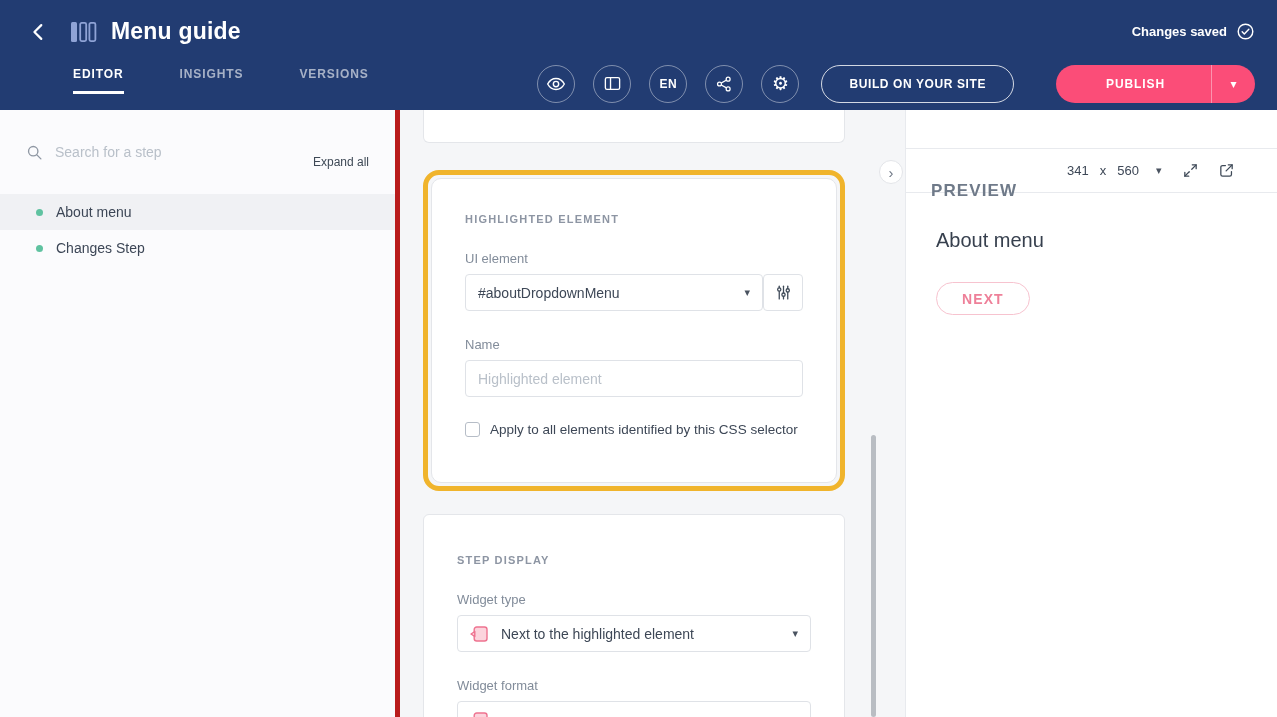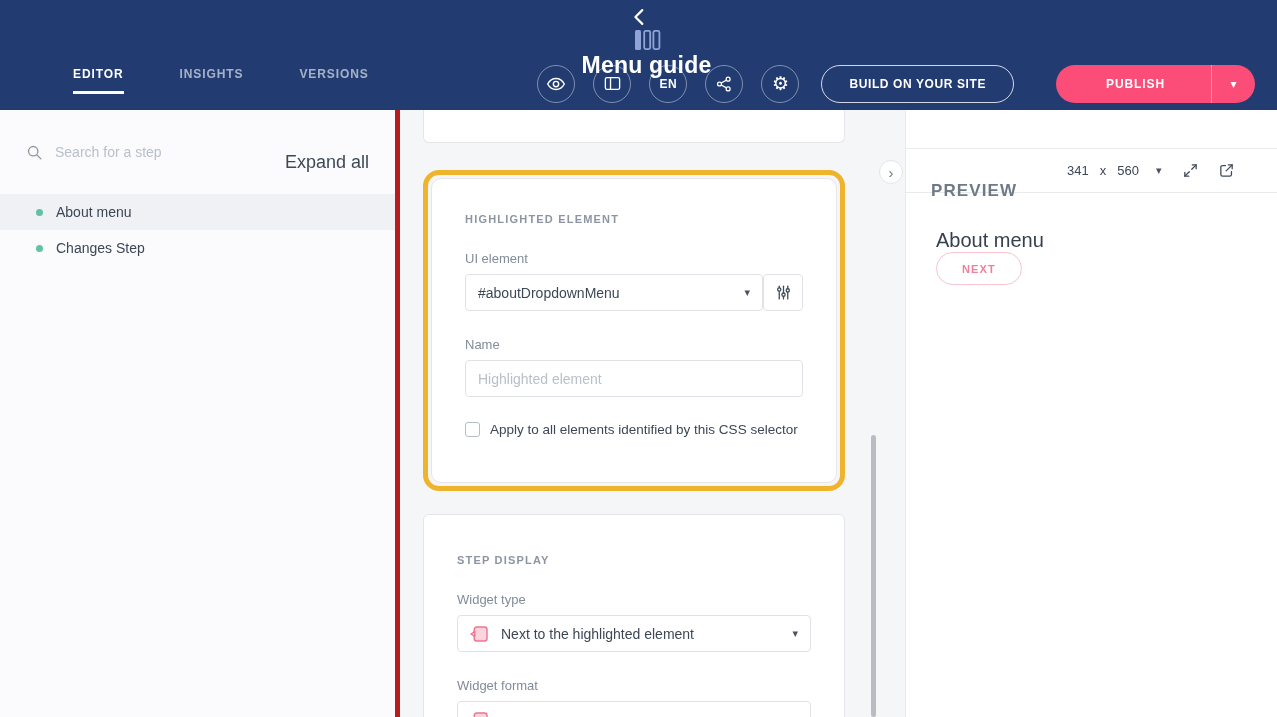--- a/index.html
+++ b/index.html
@@ -4,21 +4,21 @@
 <style>
   * { margin:0; padding:0; box-sizing:border-box; }
   html,body { width:1277px; height:717px; }
   body { font-family:"Liberation Sans", sans-serif; background:#f5f6f8; overflow:hidden; }
   button, input { font-family:inherit; }
 
   .app { width:1277px; height:717px; position:relative; overflow:hidden; }
 
   
   .header { height:110px; background:#223c72; color:#fff; }
-  .header-top { display:flex; align-items:center; height:57px; padding:6px 22px 0 24px;flex-direction:column; }
+  .header-top { display:flex; align-items:center; height:57px; padding:6px 22px 0 24px; }
   .back-btn { width:30px; height:30px; background:none; border:none; cursor:pointer;
               display:flex; align-items:center; justify-content:center; }
   .logo { margin-left:16px; display:flex; align-items:center; }
   .app-title { margin-left:14px; font-size:23px; font-weight:700; letter-spacing:0.2px; }
   .changes { margin-left:auto; display:flex; align-items:center; gap:9px;
              font-size:13px; font-weight:700; }
 
   .header-bottom { display:flex; height:53px; padding:0 22px 0 73px; }
   .tabs { display:flex; gap:56px; align-self:stretch; align-items:flex-start; padding-top:10px; }
   .tab { font-size:12px; font-weight:700; letter-spacing:0.9px; color:rgba(255,255,255,0.6);
@@ -42,21 +42,21 @@
 
   
   .page-body { display:flex; height:607px; position:relative; }
 
   
   .sidebar { width:400px; background:#fbfbfd; border-right:5px solid #b91c1c; }
   .search-row { display:flex; align-items:center; padding:0 26px; height:40px; margin-top:22px; }
   .search-input { border:none; background:transparent; font-size:14px; color:#3c4858;
                   margin-left:12px; flex:1; outline:none; min-width:0; }
   .search-input::placeholder { color:#b9c0c9; }
-  .expand-all { font-size:18px; color:#3e4956; cursor:pointer; white-space:nowrap;margin-top:20px; }
+  .expand-all { font-size:12px; color:#3e4956; cursor:pointer; white-space:nowrap;margin-top:20px; }
   .step-list { margin-top:22px; list-style:none; }
   .step-item { display:flex; align-items:center; height:36px; padding-left:36px;
                font-size:14px; color:#3c4656; cursor:pointer; }
   .step-item.selected { background:#f0f1f4; }
   .step-dot { width:7px; height:7px; border-radius:50%; background:#5fc2a0; margin-right:13px; flex:0 0 auto; }
 
   
   .main { flex:1; position:relative; overflow:hidden; background:#f5f6f8; }
   .editor-scroll { position:absolute; left:23px; top:0; width:422px; }
   .card { background:#fff; border:1px solid #e4e6ea; border-radius:6px; }
@@ -94,23 +94,23 @@
                     display:flex; align-items:center; padding:0 42px 0 25px; }
   .preview-label { font-size:17px; font-weight:700; letter-spacing:1.1px; color:#6f7a89;margin-top:40px; }
   .size-group { display:flex; align-items:center; gap:11px; margin-left:50px;
                 font-size:13px; color:#3d4756; cursor:pointer; }
   .size-group .caret { font-size:11px; color:#4a5360; margin-left:6px; }
   .preview-icons { margin-left:auto; display:flex; align-items:center; gap:19px; }
   .icon-btn { background:none; border:none; cursor:pointer; display:flex; align-items:center;
               justify-content:center; padding:0; }
   .preview-content { padding:36px 0 0 30px; }
   .preview-title { font-size:20px; font-weight:400; color:#37404e; }
-  .next-btn { height:33px; padding:0 25px; border-radius:17px;
+  .next-btn { margin-top:30px; height:33px; padding:0 25px; border-radius:17px;
               border:1px solid #f7c3cf; background:#fff; color:#ee8099;
-              font-size:11px; font-weight:700; letter-spacing:1.1px; cursor:pointer; }
+              font-size:14px; font-weight:700; letter-spacing:1.1px; cursor:pointer; }
 </style>
 </head>
 <body>
 
 <div class="app">
 
   <header class="header">
     <div class="header-top">
       <button class="back-btn">
         <svg width="22" height="22" viewBox="0 0 24 24" fill="none" stroke="#fff" stroke-width="2.4" stroke-linecap="round" stroke-linejoin="round">

